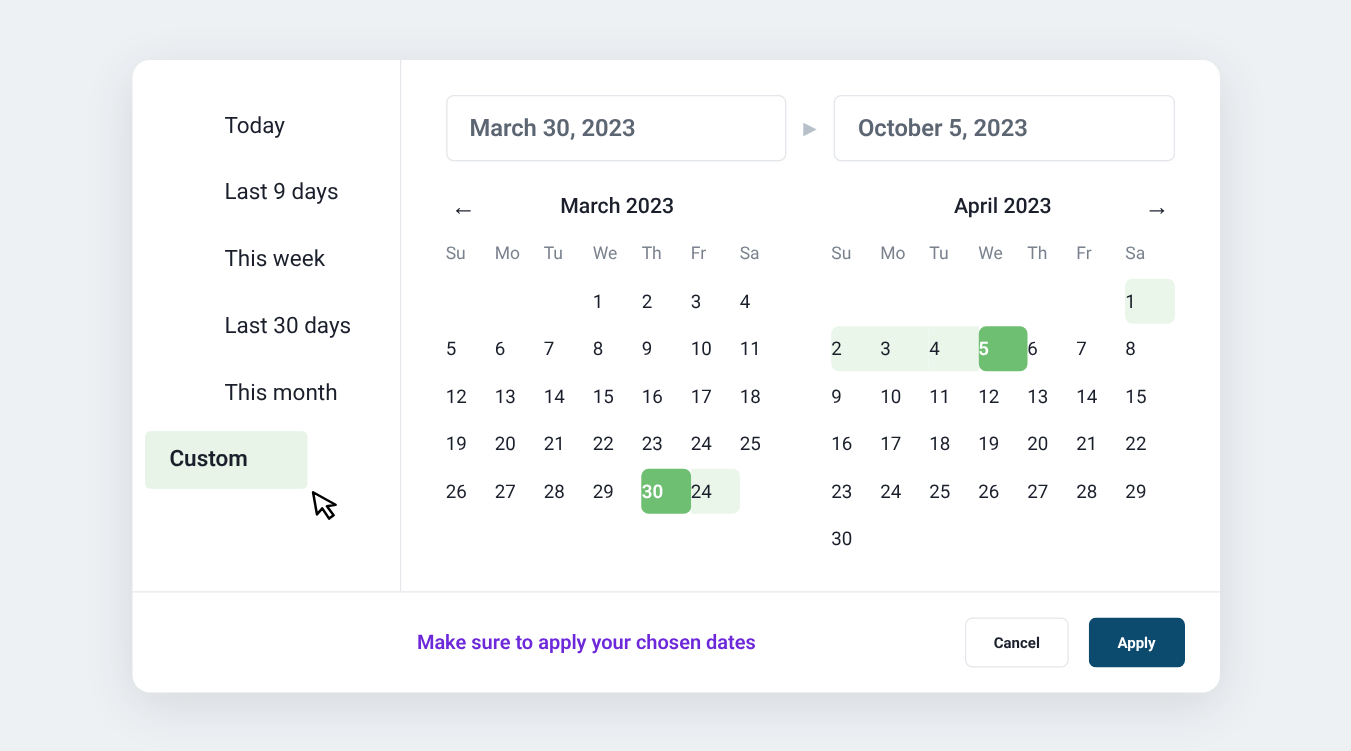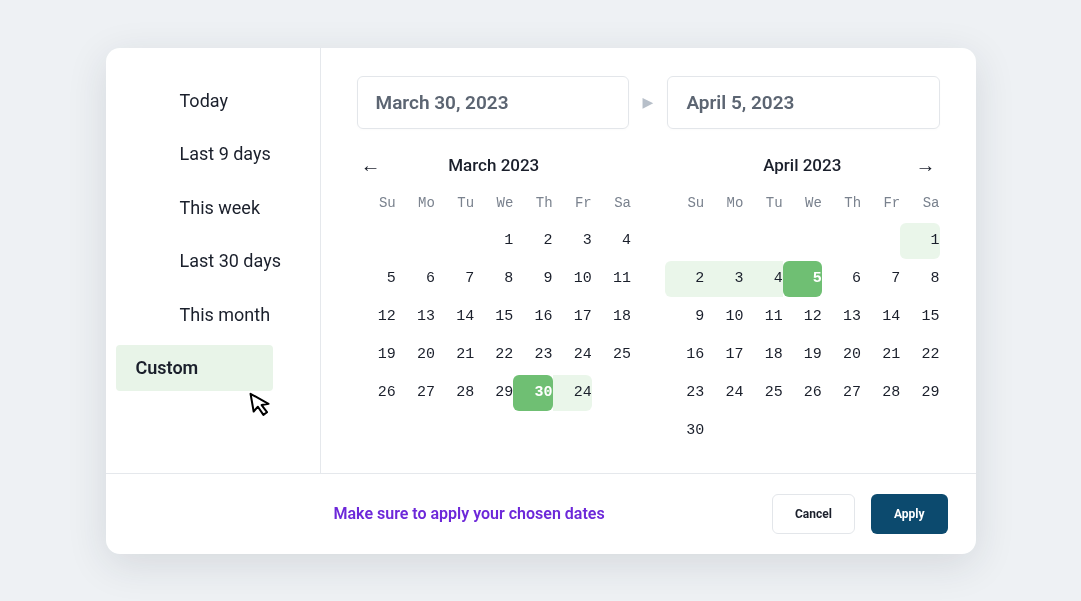--- a/index.html
+++ b/index.html
@@ -37,21 +37,21 @@
     margin-right: 20px;
     position: relative;
     margin-left: 44px;
   }
   .preset.active {
     background: #e8f4e8;
     font-weight: 600;
     border-radius: 4px;
     margin-left: 10px;
     padding-left: 20px;
-    width: 157px;
+    width: 130px;
   }
   .main {
     flex: 1;
     padding: 28px 36px 24px 36px;
     position: relative;
   }
   .date-inputs {
     display: flex;
     align-items: center;
     gap: 14px;
@@ -96,22 +96,21 @@
     cursor: pointer;
     font-weight: 600;
     line-height: 1;
   }
   .nav-arrow.left { left: 4px; }
   .nav-arrow.right { right: 4px; }
   .grid {
     display: grid;
     grid-template-columns: repeat(7, 1fr);
     gap: 2px 0;
-    text-align: right;
-    font-family: Liberation Mono, monospace;
+    text-align: left;
   }
   .dow {
     font-size: 14px;
     color: #7a828e;
     padding: 6px 0 10px 0;
   }
   .day {
     font-size: 15px;
     color: #1a1f2b;
     padding: 0;
@@ -181,21 +180,21 @@
         <div class="preset">Last 9 days</div>
         <div class="preset">This week</div>
         <div class="preset">Last 30 days</div>
         <div class="preset">This month</div>
         <div class="preset active">Custom</div>
       </div>
     <div class="main">
       <div class="date-inputs">
         <div class="date-input">March 30, 2023</div>
         <div class="sep-arrow">▶</div>
-        <div class="date-input">April 5, 2023</div>
+        <div class="date-input">October 5, 2023</div>
       </div>
       <div class="calendars" id="calendars">
           <div class="cal">
             <div class="cal-header">March 2023<span class="nav-arrow left">←</span></div>
             <div class="grid">
               <div class="dow">Su</div>
               <div class="dow">Mo</div>
               <div class="dow">Tu</div>
               <div class="dow">We</div>
               <div class="dow">Th</div>

